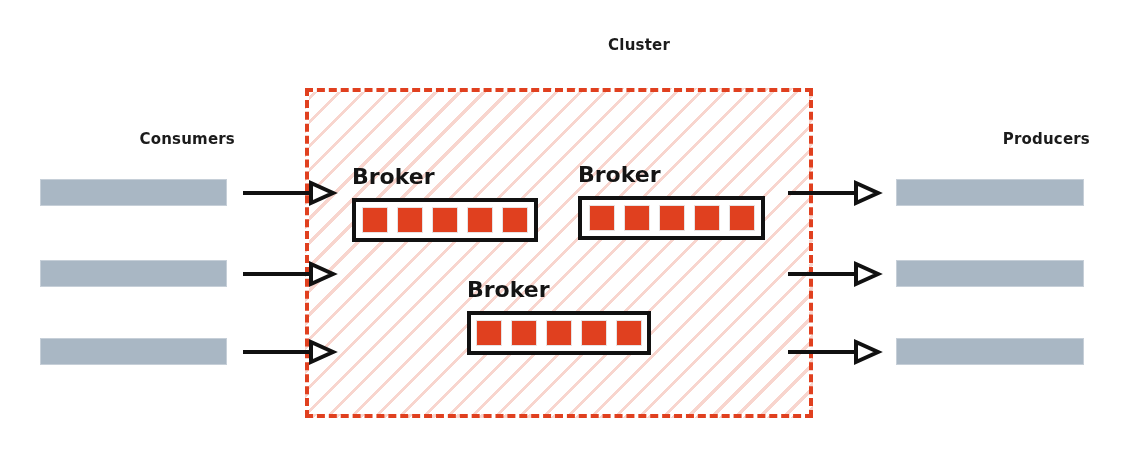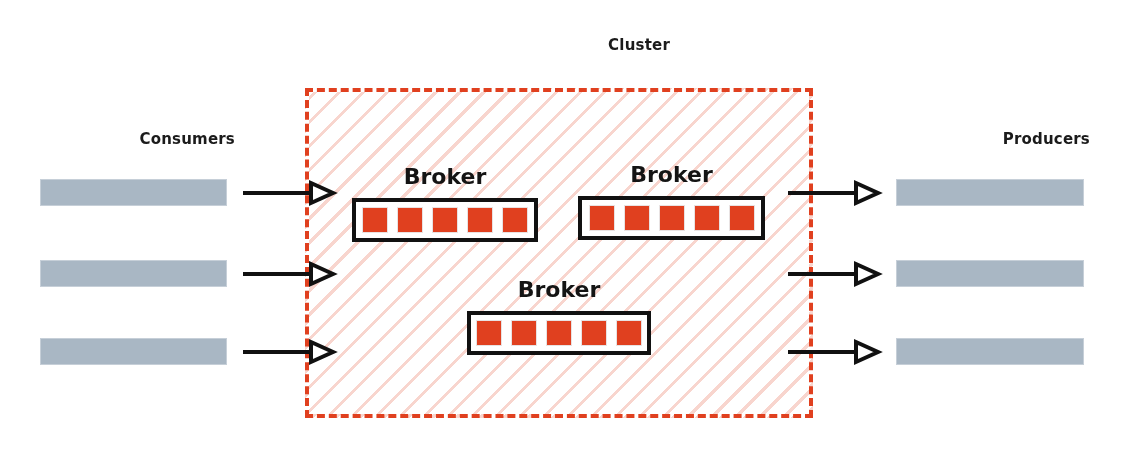--- a/index.html
+++ b/index.html
@@ -64,21 +64,21 @@
   }
 
   
   .broker {
     position: absolute;
   }
   .broker-label {
     position: absolute;
     top: 0;
     width: 100%;
-    text-align: center;
+    text-align: left;
     font-size: 22px;
     font-weight: 600;
     color: #141414;
     white-space: nowrap;
   }
   .broker-body {
     position: absolute;
     left: 0;
     top: 34px;
     width: 100%;

